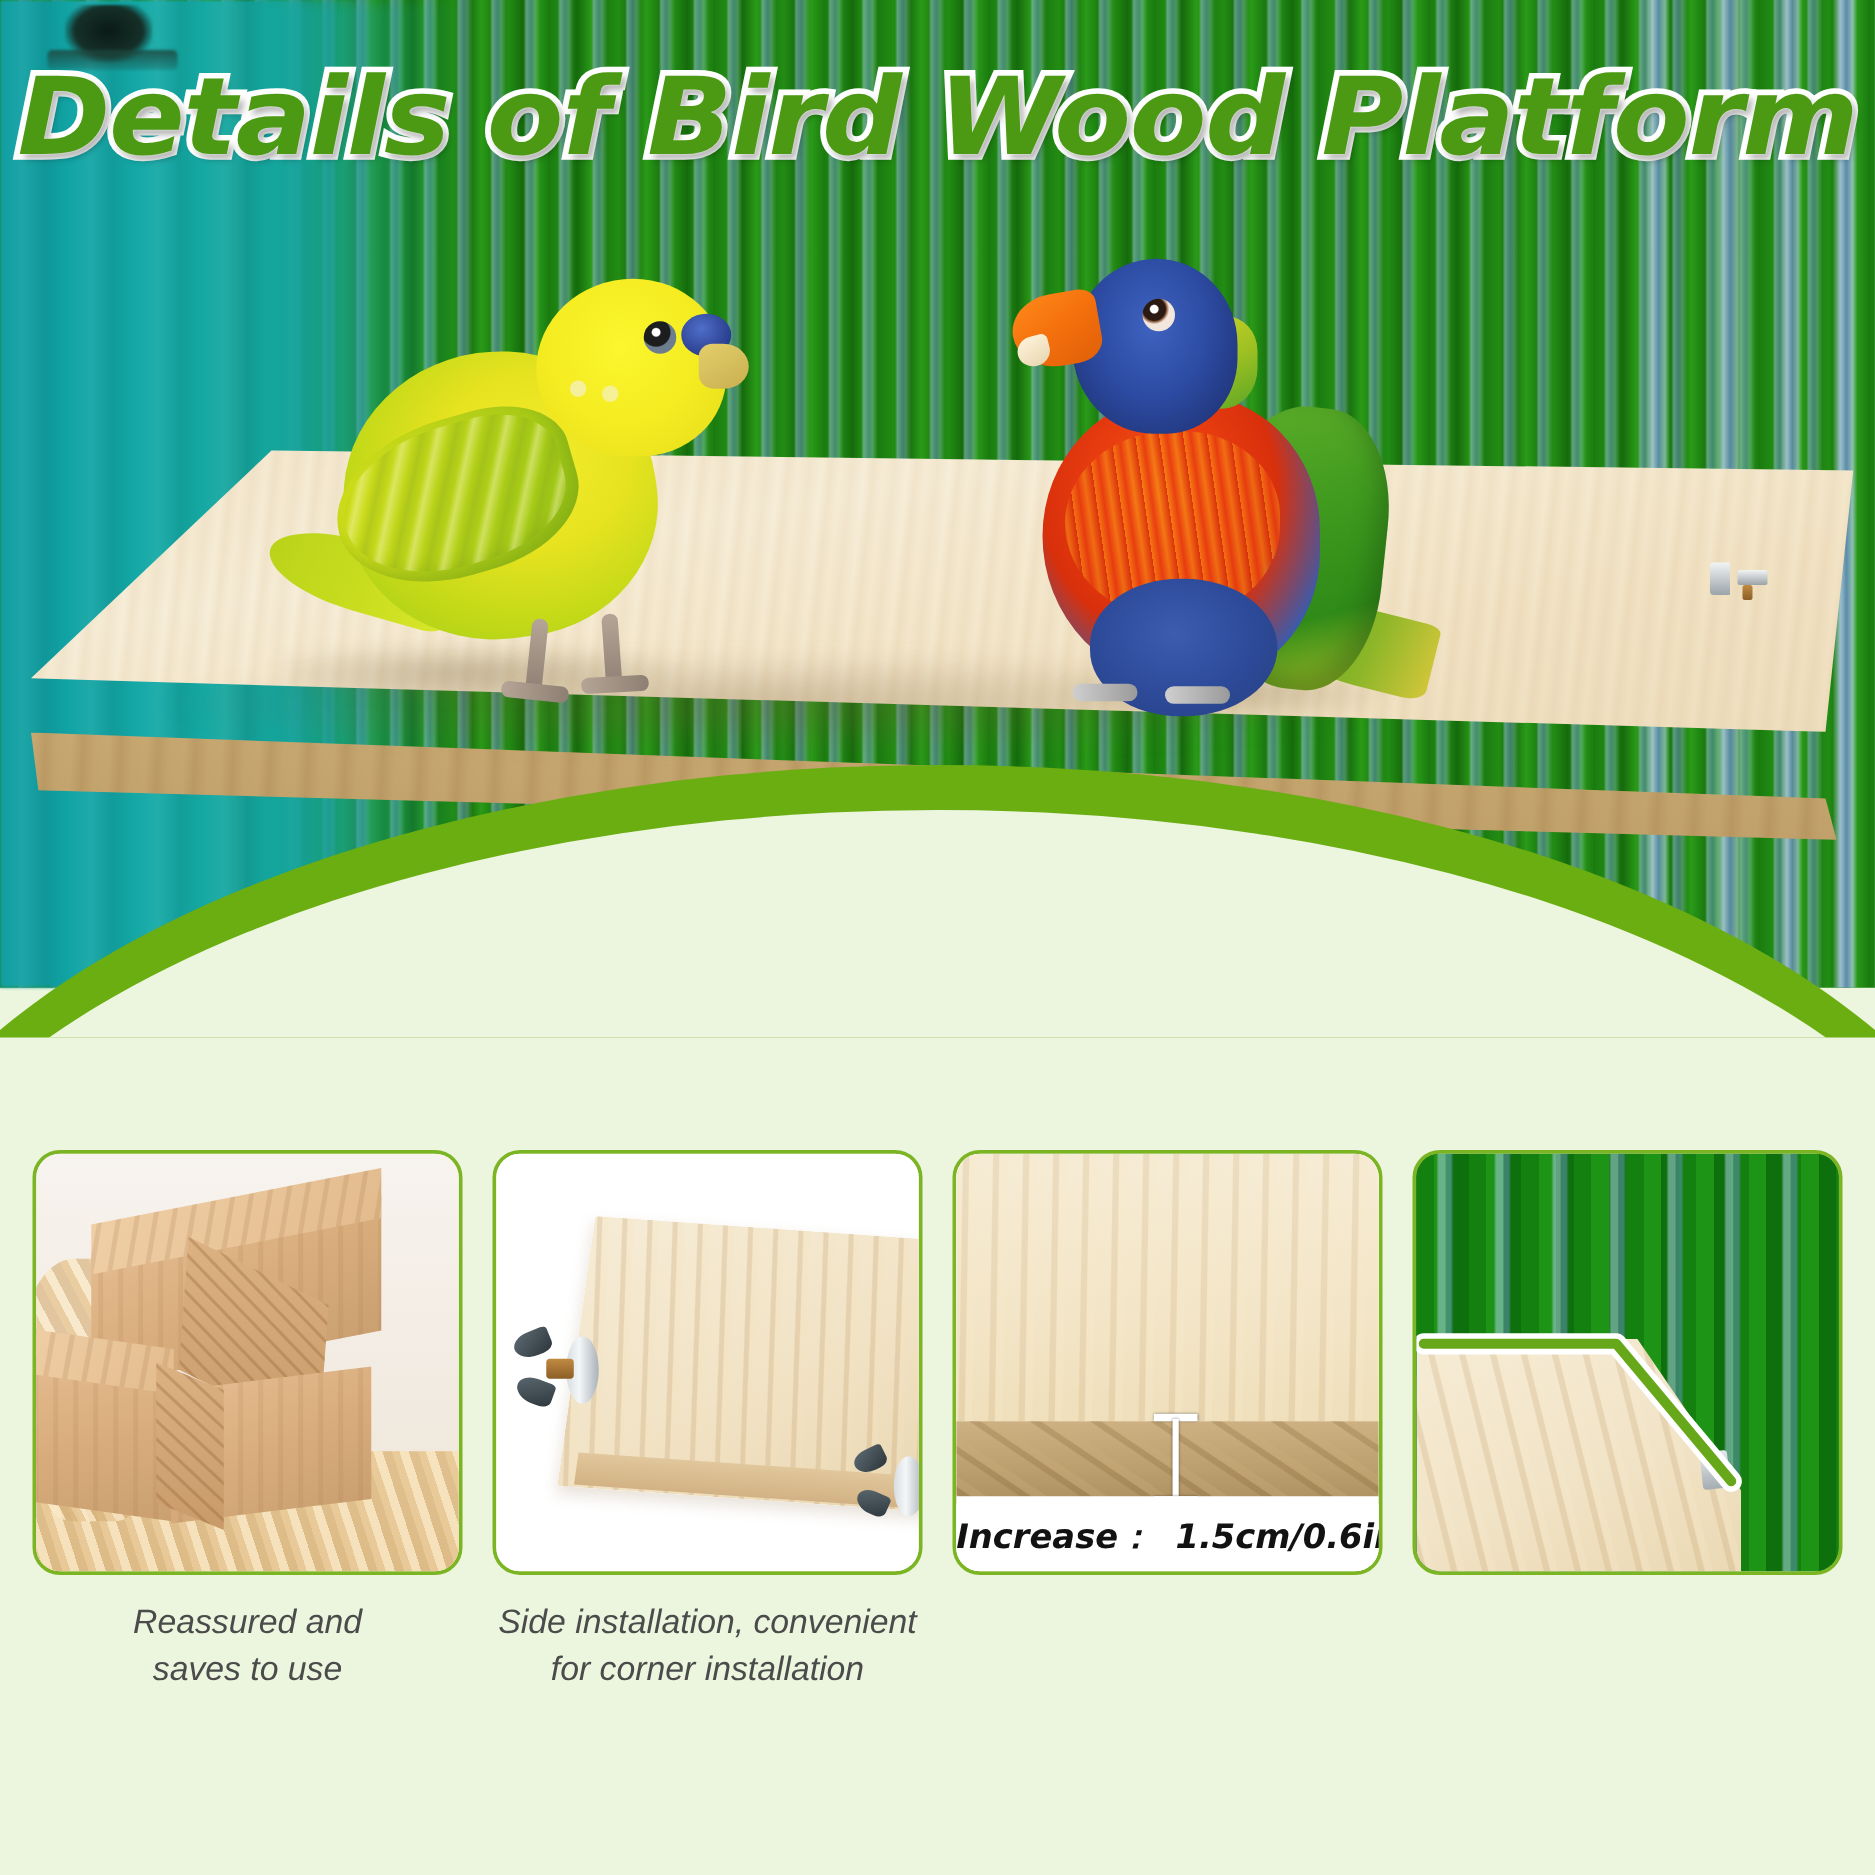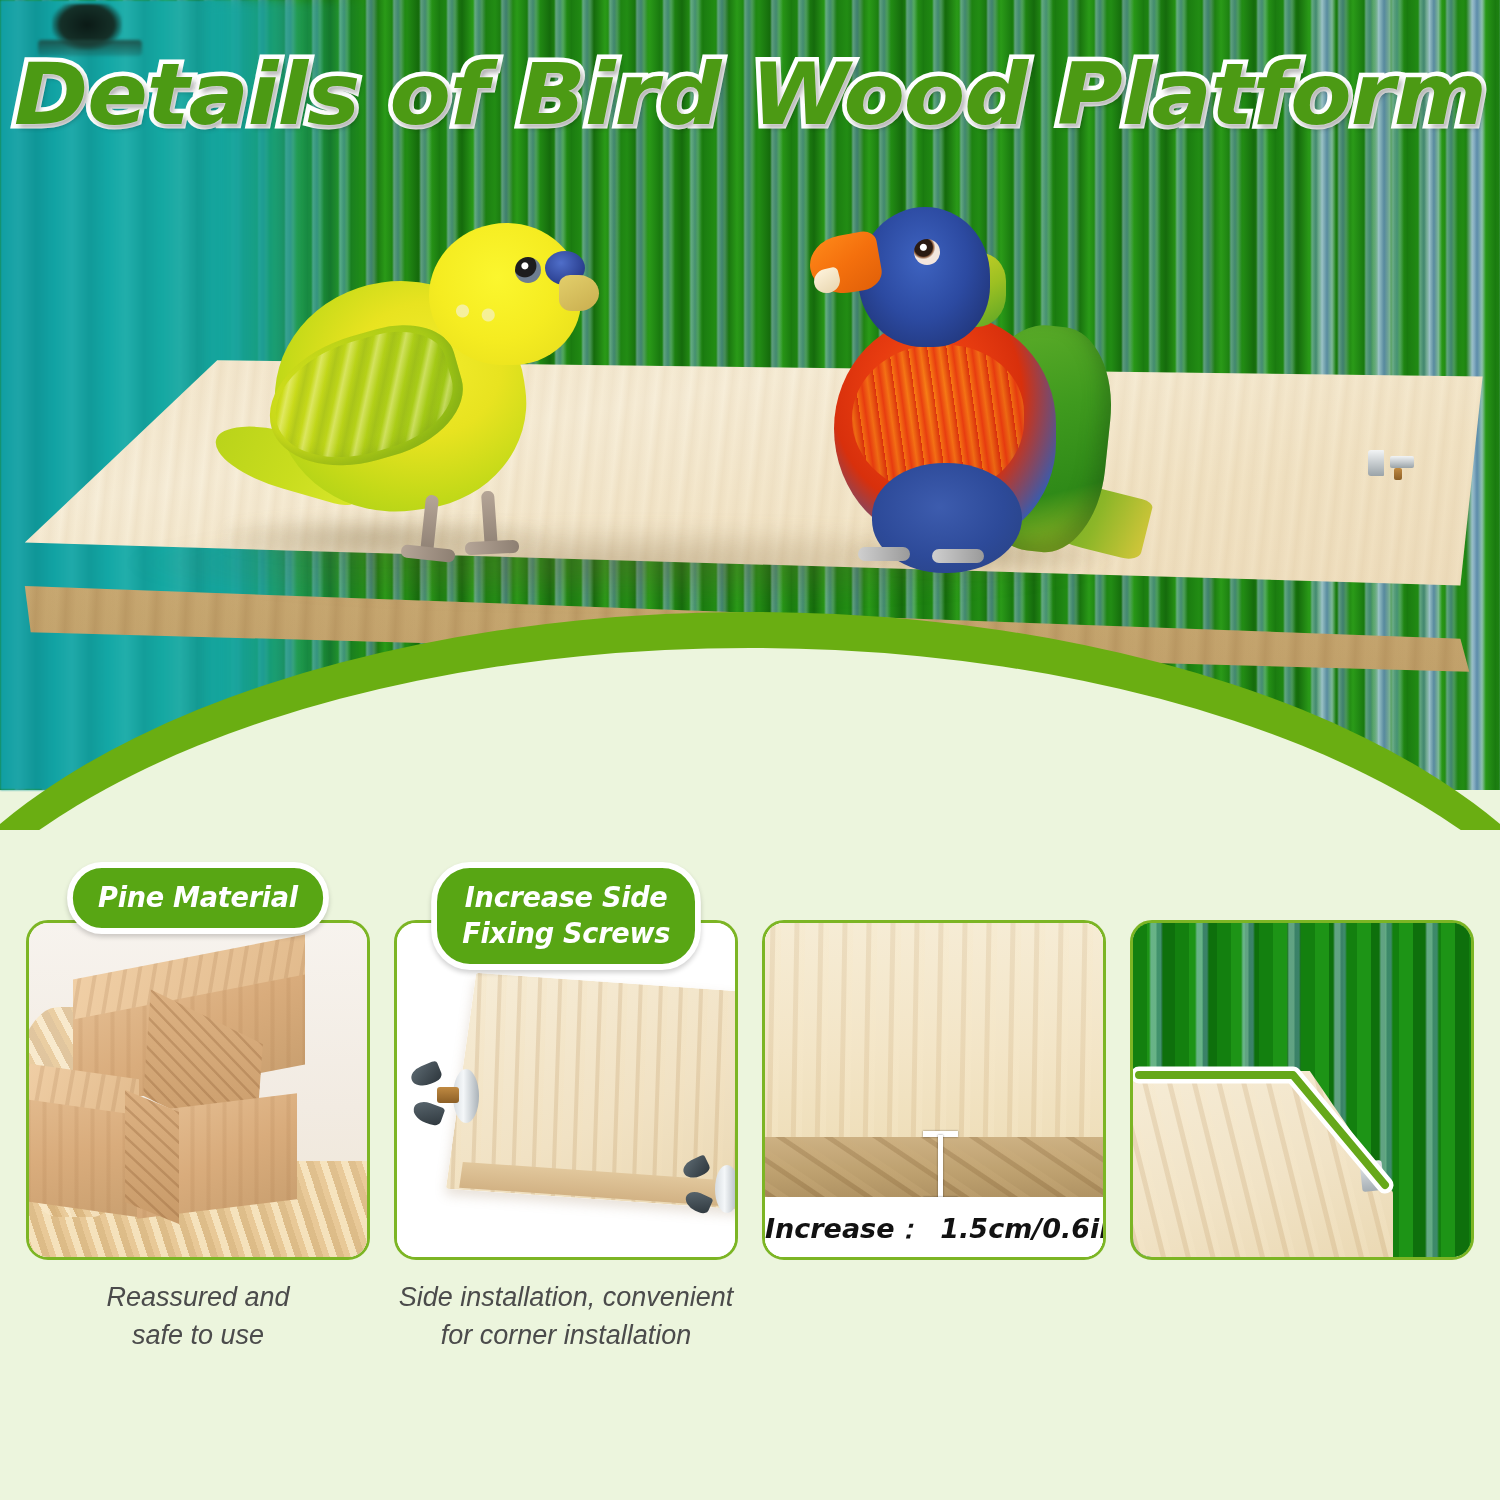--- a/index.html
+++ b/index.html
@@ -706,49 +706,42 @@
           <div class="shavL"></div>
           <div class="blk" style="left:44px;top:56px;width:232px;height:108px;transform:skewY(-11deg);"></div>
           <div class="blkTop" style="left:44px;top:34px;width:232px;height:40px;transform:skewY(-11deg);"></div>
           <div class="blkEnd" style="left:118px;top:92px;width:112px;height:110px;transform:skewY(26deg) skewX(-4deg);"></div>
           <div class="blk" style="left:-8px;top:168px;width:118px;height:118px;transform:skewY(8deg);"></div>
           <div class="blkTop" style="left:-8px;top:148px;width:118px;height:36px;transform:skewY(8deg);"></div>
           <div class="blk" style="left:108px;top:180px;width:160px;height:106px;transform:skewY(-7deg);"></div>
           <div class="blkEnd" style="left:96px;top:178px;width:54px;height:112px;transform:skewY(22deg);"></div>
         </div>
       </div>
-      <div class="card-pill-wrap">
-        <div class="card-pill">Pine Material</div>
-      </div>
       <div class="card-caption">Reassured and
-safe to use</div>
+saves to use</div>
     </div>
 
     <div class="card-col">
       <div class="card-frame">
         <div class="m-screw">
           <div class="plank"></div>
           <div class="plankEdge"></div>
           <div class="wing1">
             <div class="wnut-disc"></div>
             <div class="wnut-wing" style="left:0;top:2px;transform:rotate(-22deg);"></div>
             <div class="wnut-wing" style="left:2px;top:40px;transform:rotate(20deg);"></div>
             <div class="wnut-hub"></div>
           </div>
           <div class="wing2">
             <div class="wnut-disc" style="width:24px;height:48px;"></div>
             <div class="wnut-wing" style="left:2px;top:0;transform:rotate(-26deg);width:26px;height:18px;"></div>
             <div class="wnut-wing" style="left:4px;top:34px;transform:rotate(24deg);width:26px;height:18px;"></div>
           </div>
         </div>
       </div>
-      <div class="card-pill-wrap">
-        <div class="card-pill">Increase Side
-Fixing Screws</div>
-      </div>
       <div class="card-caption">Side installation, convenient
 for corner installation</div>
     </div>
 
     <div class="card-col">
       <div class="card-frame">
         <div class="m-thick">
           <div class="face"></div>
           <div class="edge"></div>
           <div class="dim">

